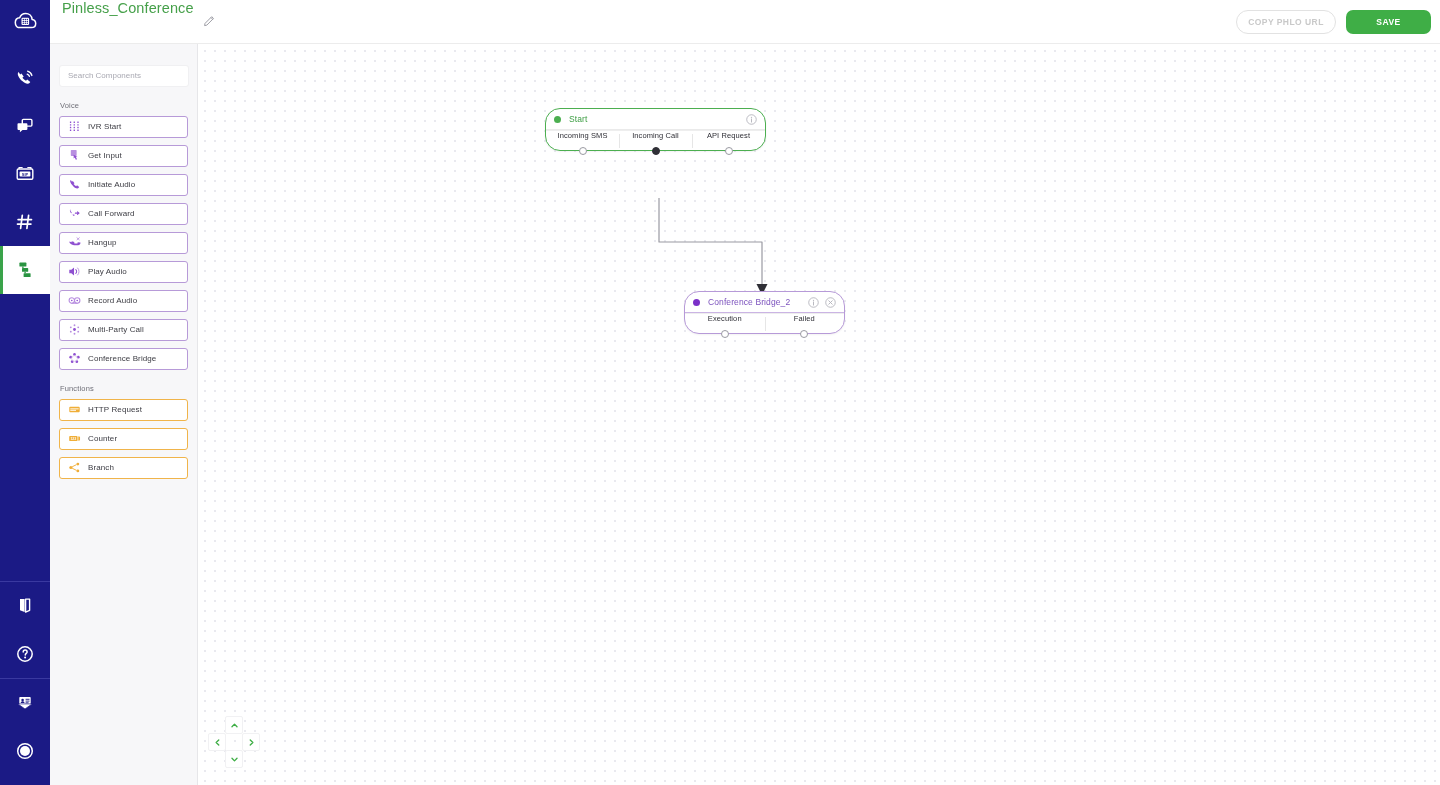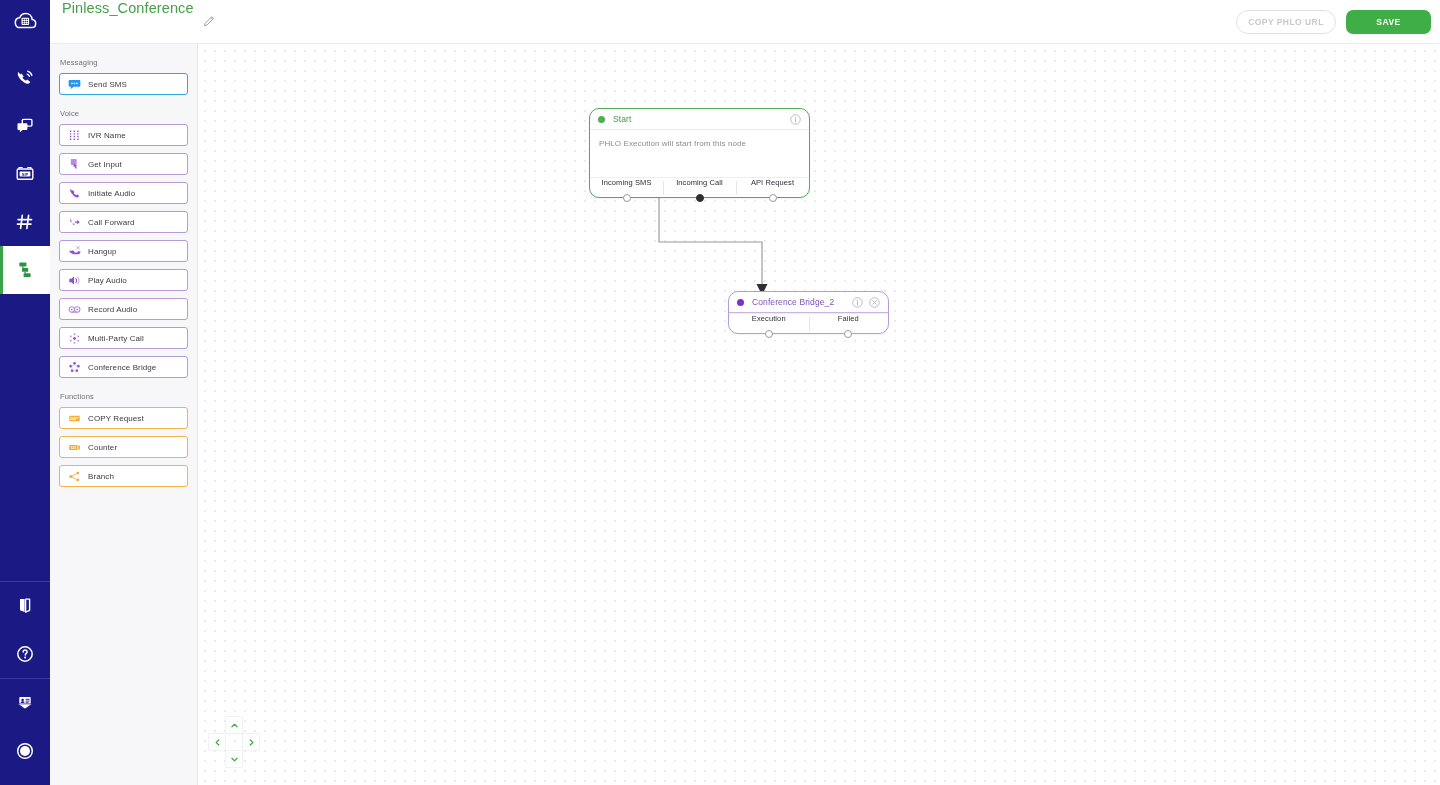--- a/index.html
+++ b/index.html
@@ -120,23 +120,22 @@
     background-size: 10px 10px;
     background-position: 2px 2px;
     overflow: hidden;
   }
   #edges { position: absolute; left: 0; top: 0; width: 1242px; height: 741px; }
 
   
   .node {
     position: absolute;
     background: #ffffff;
-    border-radius: 10px;
+    border-radius: 15px;
     box-shadow: 0 1px 2px rgba(0,0,0,.05);
-    margin-left: 44px;
   }
   .node-head {
     display: flex; align-items: center;
     height: 21px; padding: 0 8px;
     border-bottom: 1px solid #eaeaea;
   }
   .node-dot {
     width: 7px; height: 7px; border-radius: 50%;
     flex: 0 0 7px; margin-right: 8px;
   }
@@ -334,38 +333,24 @@
       </span>
     </div>
 
     <div id="topbar-actions">
       <div id="copy-url-btn">COPY PHLO URL</div>
       <div id="save-btn">SAVE</div>
     </div>
   </div>
 
   <div id="panel">
-
-    <div class="panel-section">
-      <div class="section-title">Messaging</div>
-
-      <div class="comp-item msg">
-        <span class="ci-icon">
-          <svg width="13" height="13" viewBox="0 0 14 14" aria-hidden="true">
-            <path d="M1.6 2.2h10.8c.5 0 .9.4.9.9v5.3c0 .5-.4.9-.9.9H6.1l-3.0 2.5V9.3H1.6c-.5 0-.9-.4-.9-.9V3.1c0-.5.4-.9.9-.9z" fill="#2196f3"></path>
-            <g fill="#ffffff">
-                <circle cx="4.3" cy="5.8" r=".85"></circle>
-                <circle cx="7.0" cy="5.8" r=".85"></circle>
-                <circle cx="9.7" cy="5.8" r=".85"></circle>
-              </g>
-          </svg>
-        </span>
-        <span class="ci-label">Send SMS</span>
-      </div>
-    </div>
+    <div id="search-wrap">
+      <input id="search-input" type="text" placeholder="Search Components" style="">
+    </div>
+
 
     <div class="panel-section">
       <div class="section-title">Voice</div>
 
       <div class="comp-item voice">
         <span class="ci-icon">
           <svg width="13" height="13" viewBox="0 0 14 14" aria-hidden="true">
             <g fill="#8e4fd0">
               <rect x="2.0" y="1.6" width="1.5" height="1.5" rx=".3"></rect>
                 <rect x="6.0" y="1.6" width="1.5" height="1.5" rx=".3"></rect>
@@ -375,21 +360,21 @@
                 <rect x="10.0" y="4.5" width="1.5" height="1.5" rx=".3"></rect>
               <rect x="2.0" y="7.4" width="1.5" height="1.5" rx=".3"></rect>
                 <rect x="6.0" y="7.4" width="1.5" height="1.5" rx=".3"></rect>
                 <rect x="10.0" y="7.4" width="1.5" height="1.5" rx=".3"></rect>
               <rect x="2.0" y="10.3" width="1.5" height="1.5" rx=".3"></rect>
                 <rect x="6.0" y="10.3" width="1.5" height="1.5" rx=".3"></rect>
                 <rect x="10.0" y="10.3" width="1.5" height="1.5" rx=".3"></rect>
             </g>
           </svg>
         </span>
-        <span class="ci-label">IVR Name</span>
+        <span class="ci-label">IVR Start</span>
       </div>
 
       <div class="comp-item voice">
         <span class="ci-icon">
           <svg width="13" height="13" viewBox="0 0 14 14" aria-hidden="true">
             <rect x="3.0" y="1.2" width="6.3" height="6.3" rx=".7" fill="#b88fe0"></rect>
             <path d="M6.1 6.2v4.0l1.2-1.0 1.1 2.5 1.3-.6-1.1-2.4 1.6-.2z" fill="#8e4fd0"></path>
           </svg>
         </span>
         <span class="ci-label">Get Input</span>
@@ -487,21 +472,21 @@
     <div class="panel-section">
       <div class="section-title">Functions</div>
 
       <div class="comp-item func">
         <span class="ci-icon">
           <svg width="13" height="13" viewBox="0 0 14 14" aria-hidden="true">
             <rect x="1.4" y="4.0" width="11.2" height="6.0" rx="1.0" fill="#f0ae37"></rect>
             <path d="M2.9 6.3h8.2M2.9 7.9h5.3" stroke="#ffffff" stroke-width="1.0" stroke-linecap="round"></path>
           </svg>
         </span>
-        <span class="ci-label">COPY Request</span>
+        <span class="ci-label">HTTP Request</span>
       </div>
 
       <div class="comp-item func">
         <span class="ci-icon">
           <svg width="13" height="13" viewBox="0 0 14 14" aria-hidden="true">
             <rect x="1.3" y="4.2" width="8.8" height="5.6" rx=".9" fill="#f0ae37"></rect>
             <text x="5.7" y="8.4" font-family="Liberation Sans, sans-serif" font-size="3.6" font-weight="700" fill="#ffffff" text-anchor="middle">123</text>
             <path d="M11.0 5.0v4.0M12.4 5.5v3.0" stroke="#f0ae37" stroke-width="1.1" stroke-linecap="round"></path>
           </svg>
         </span>
@@ -535,23 +520,20 @@
         <span class="node-title">Start</span>
         <span class="node-head-actions">
           <span class="icon-btn">
             <svg width="11" height="11" viewBox="0 0 12 12" aria-hidden="true">
               <circle cx="6" cy="6" r="5.2" fill="none" stroke="#b6b6bd" stroke-width="1"></circle>
               <circle cx="6" cy="3.6" r=".72" fill="#b6b6bd"></circle>
               <path d="M6 5.4v3.4" stroke="#b6b6bd" stroke-width="1.05" stroke-linecap="round"></path>
             </svg>
           </span>
         </span>
-      </div>
-      <div class="node-body">
-        <div class="node-body-text">PHLO Execution will start from this node</div>
       </div>
       <div class="node-ports">
         <div class="port">
           <span>Incoming SMS</span>
           <span class="port-knob"></span>
         </div>
         <div class="port">
           <span>Incoming Call</span>
           <span class="port-knob filled"></span>
         </div>

